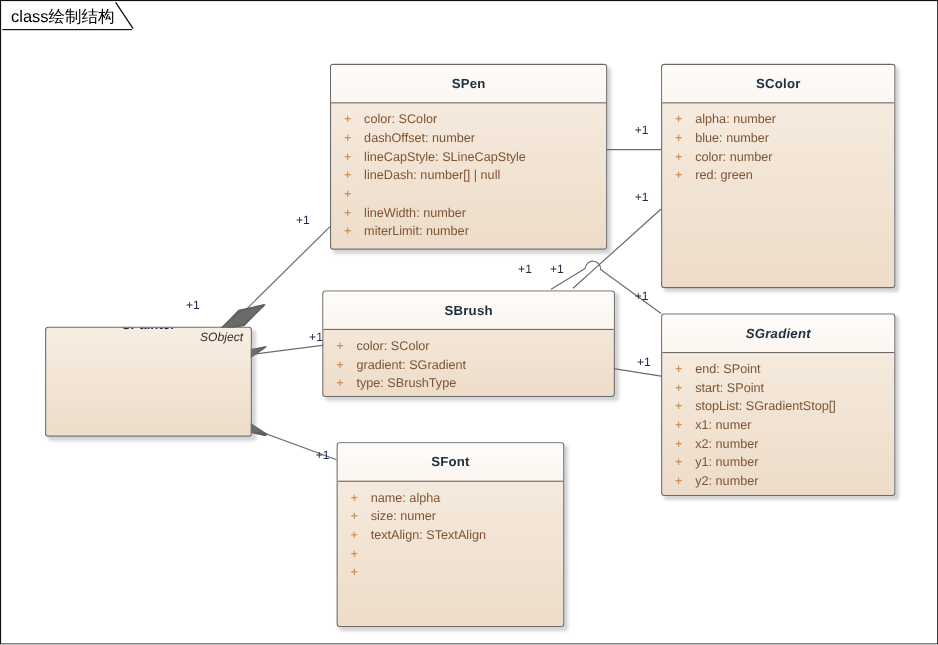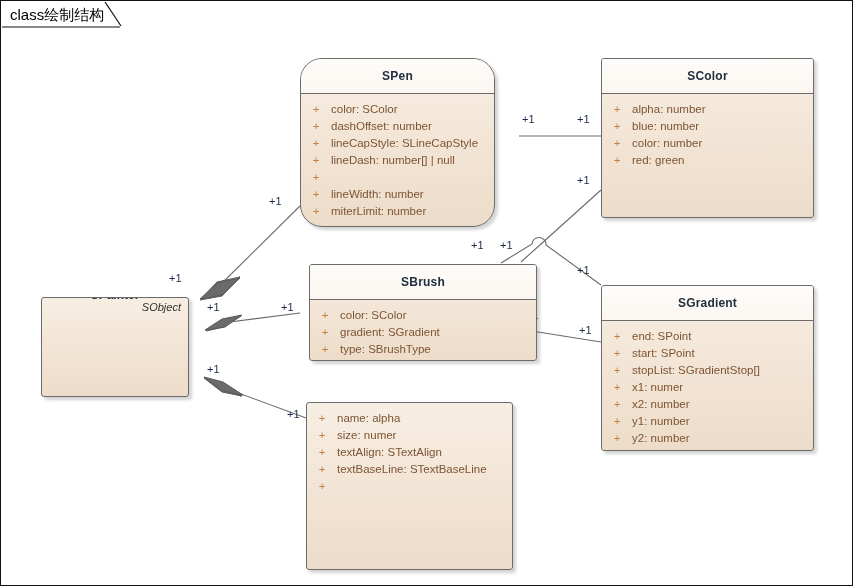--- a/index.html
+++ b/index.html
@@ -48,21 +48,21 @@
     position:relative;
     height:34px;
     background:linear-gradient(180deg,#fefcfa 0%,#fbf6f0 100%);
     border-bottom:1px solid #6b6b6b;
     display:flex;align-items:center;justify-content:center;
   }
   .cls .hdr .nm{
     font-size:12px;font-weight:bold;color:#21303f;
     letter-spacing:.2px;
   }
-  .cls .hdr .nm.abstract{}
+  .cls .hdr .nm.abstract{font-style:italic;}
   .cls .stereo{
     position:absolute;right:7px;top:3px;
     font-size:11px;font-style:italic;color:#31302e;
   }
   .cls .body{padding:7px 0 0 0;}
   .attr{
     display:flex;align-items:baseline;
     height:17px;line-height:17px;
     font-size:11.5px;
   }
@@ -135,28 +135,28 @@
   <div class="mult" style="left:499px;top:238px;">+1</div>
   <div class="mult" style="left:168px;top:271px;">+1</div>
   <div class="mult" style="left:206px;top:300px;">+1</div>
   <div class="mult" style="left:280px;top:300px;">+1</div>
   <div class="mult" style="left:206px;top:362px;">+1</div>
   <div class="mult" style="left:576px;top:263px;">+1</div>
   <div class="mult" style="left:525px;top:308px;">+1</div>
   <div class="mult" style="left:578px;top:323px;">+1</div>
   <div class="mult" style="left:286px;top:407px;">+1</div>
 
-  <div class="cls plain" id="box-spainter" style="left:40px;top:296px;width:148px;height:100px;">
+  <div class="cls plain" id="box-spainter" style="left:40px;top:296px;width:188px;height:100px;">
     <div class="stereo">SObject</div>
     <div class="plainbody">
       <div class="nm">SPainter</div>
     </div>
   </div>
 
-  <div class="cls" id="box-spen" style="left:299px;top:57px;width:195px;height:169px;border-radius:22px;">
+  <div class="cls" id="box-spen" style="left:299px;top:57px;width:252px;height:169px;">
     <div class="hdr">
       <span class="nm">SPen</span>
     </div>
     <div class="body">
       <div class="attr">
           <span class="vis">+</span>
           <span class="sig">color: SColor</span>
         </div>
       <div class="attr">
           <span class="vis">+</span>
@@ -177,21 +177,21 @@
           <span class="vis">+</span>
           <span class="sig">lineWidth: number</span>
         </div>
       <div class="attr">
           <span class="vis">+</span>
           <span class="sig">miterLimit: number</span>
         </div>
     </div>
   </div>
 
-  <div class="cls" id="box-scolor" style="left:600px;top:57px;width:213px;height:160px;">
+  <div class="cls" id="box-scolor" style="left:600px;top:57px;width:213px;height:204px;">
     <div class="hdr">
       <span class="nm">SColor</span>
     </div>
     <div class="body">
       <div class="attr">
           <span class="vis">+</span>
           <span class="sig">alpha: number</span>
         </div>
       <div class="attr">
           <span class="vis">+</span>
@@ -201,21 +201,21 @@
           <span class="vis">+</span>
           <span class="sig">color: number</span>
         </div>
       <div class="attr">
           <span class="vis">+</span>
           <span class="sig">red: green</span>
         </div>
     </div>
   </div>
 
-  <div class="cls" id="box-sbrush" style="left:308px;top:263px;width:228px;height:97px;">
+  <div class="cls" id="box-sbrush" style="left:292px;top:263px;width:266px;height:97px;">
     <div class="hdr">
       <span class="nm">SBrush</span>
     </div>
     <div class="body">
       <div class="attr">
           <span class="vis">+</span>
           <span class="sig">color: SColor</span>
         </div>
       <div class="attr">
           <span class="vis">+</span>
@@ -258,36 +258,38 @@
           <span class="sig">y1: number</span>
         </div>
       <div class="attr">
           <span class="vis">+</span>
           <span class="sig">y2: number</span>
         </div>
     </div>
   </div>
 
   <div class="cls" id="box-sfont" style="left:305px;top:401px;width:207px;height:168px;">
+    <div class="hdr">
+      <span class="nm">SFont</span>
+    </div>
     <div class="body">
       <div class="attr">
           <span class="vis">+</span>
           <span class="sig">name: alpha</span>
         </div>
       <div class="attr">
           <span class="vis">+</span>
           <span class="sig">size: numer</span>
         </div>
       <div class="attr">
           <span class="vis">+</span>
           <span class="sig">textAlign: STextAlign</span>
         </div>
       <div class="attr">
           <span class="vis">+</span>
-          <span class="sig">textBaseLine: STextBaseLine</span>
         </div>
       <div class="attr">
           <span class="vis">+</span>
         </div>
     </div>
   </div>
 
 </div>
 
 </body></html>

